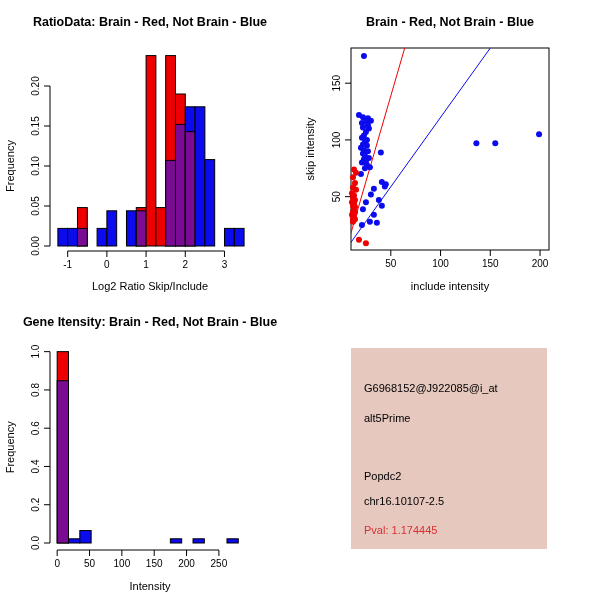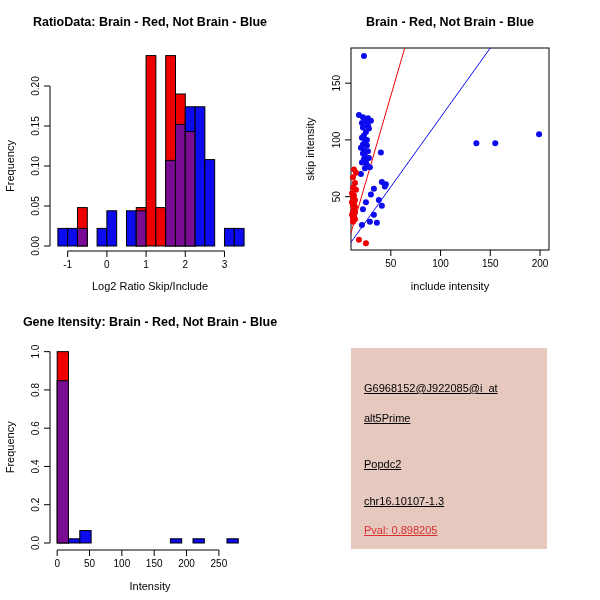--- a/index.html
+++ b/index.html
@@ -3,21 +3,21 @@
 <meta charset="utf-8">
 <style>
   html,body{margin:0;padding:0;background:#ffffff;}
   #canvas{position:relative;width:600px;height:600px;background:#ffffff;overflow:hidden;
           font-family:"Liberation Sans",sans-serif;}
   .quad{position:absolute;width:300px;height:300px;}
   #q1{left:0;top:0;} #q2{left:300px;top:0;} #q3{left:0;top:300px;} #q4{left:300px;top:300px;}
   svg{display:block;}
   svg text{font-family:"Liberation Sans",sans-serif;}
   #info-box{position:absolute;left:51px;top:48px;width:196px;height:201px;}
-  .info-line{position:absolute;left:13px;font-size:11px;color:#000000;white-space:nowrap;text-decoration:underline;}
+  .info-line{position:absolute;left:13px;font-size:11px;color:#000000;white-space:nowrap;}
 </style>
 </head>
 <body>
 
 <div id="canvas">
   <div class="quad" id="q1">
     <svg id="svg-ratio_hist" width="300" height="300">
         <line x1="67.67999999999999" y1="251" x2="224.48000000000002" y2="251" stroke="#000000" stroke-width="1"></line>
         <line x1="67.67999999999999" y1="251" x2="67.67999999999999" y2="257" stroke="#000000" stroke-width="1"></line>
         <text x="67.67999999999999" y="268" font-size="10" text-anchor="middle" fill="#000000">-1</text>
@@ -205,18 +205,18 @@
         <rect x="79.81518151815182" y="230.5625" width="11.320132013201317" height="12.4375" fill="#0b0bee" stroke="#000000" stroke-width="1"></rect>
         <rect x="170.3762376237624" y="238.79038461538462" width="11.320132013201288" height="4.209615384615375" fill="#0b0bee" stroke="#000000" stroke-width="1"></rect>
         <rect x="193.01650165016503" y="238.79038461538462" width="11.320132013201317" height="4.209615384615375" fill="#0b0bee" stroke="#000000" stroke-width="1"></rect>
         <rect x="226.97689768976898" y="238.79038461538462" width="11.320132013201317" height="4.209615384615375" fill="#0b0bee" stroke="#000000" stroke-width="1"></rect>
       </svg>
   </div>
   <div class="quad" id="q4">
     <div id="info-box" style="background: rgb(230, 200, 191);">
       <div class="info-line" style="top:34px">G6968152@J922085@i_at</div>
       <div class="info-line" style="top:64px">alt5Prime</div>
-      <div class="info-line" style="top:110px">Popdc2</div>
-      <div class="info-line" style="top:147px">chr16.10107-1.3</div>
-      <div class="info-line" id="pval-line" style="top: 176px; color: rgb(217, 48, 48);">Pval: 0.898205</div>
+      <div class="info-line" style="top:122px">Popdc2</div>
+      <div class="info-line" style="top:147px">chr16.10107-2.5</div>
+      <div class="info-line" id="pval-line" style="top: 176px; color: rgb(217, 48, 48);">Pval: 1.174445</div>
     </div>
   </div>
 </div>
 
 </body></html>

